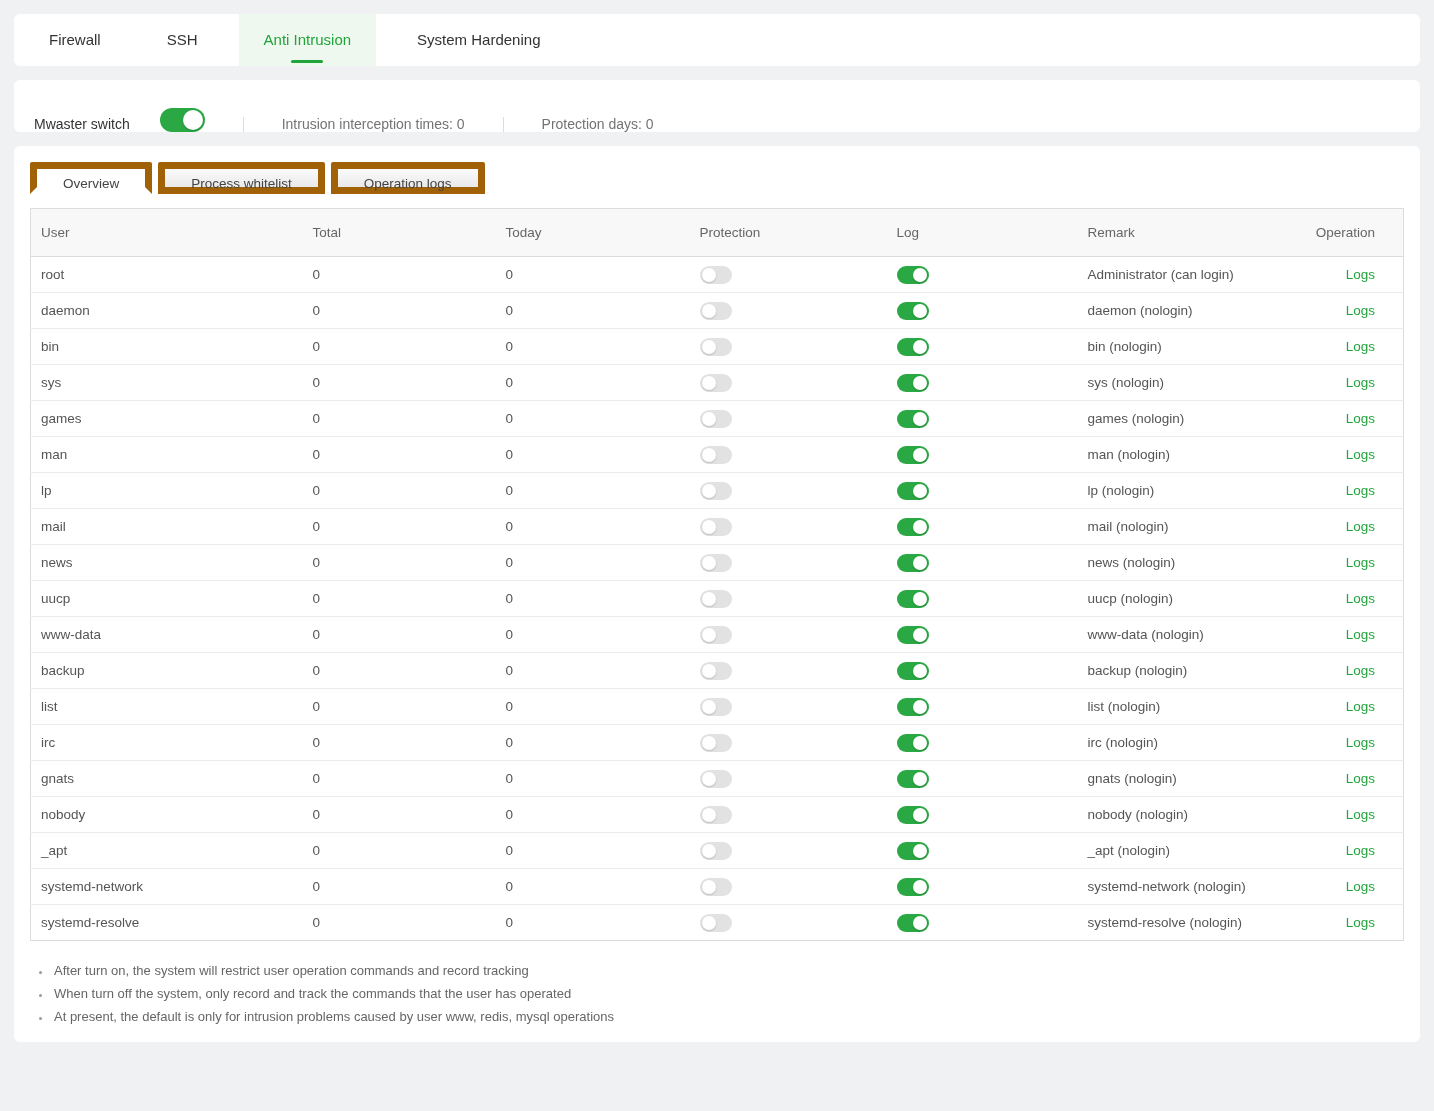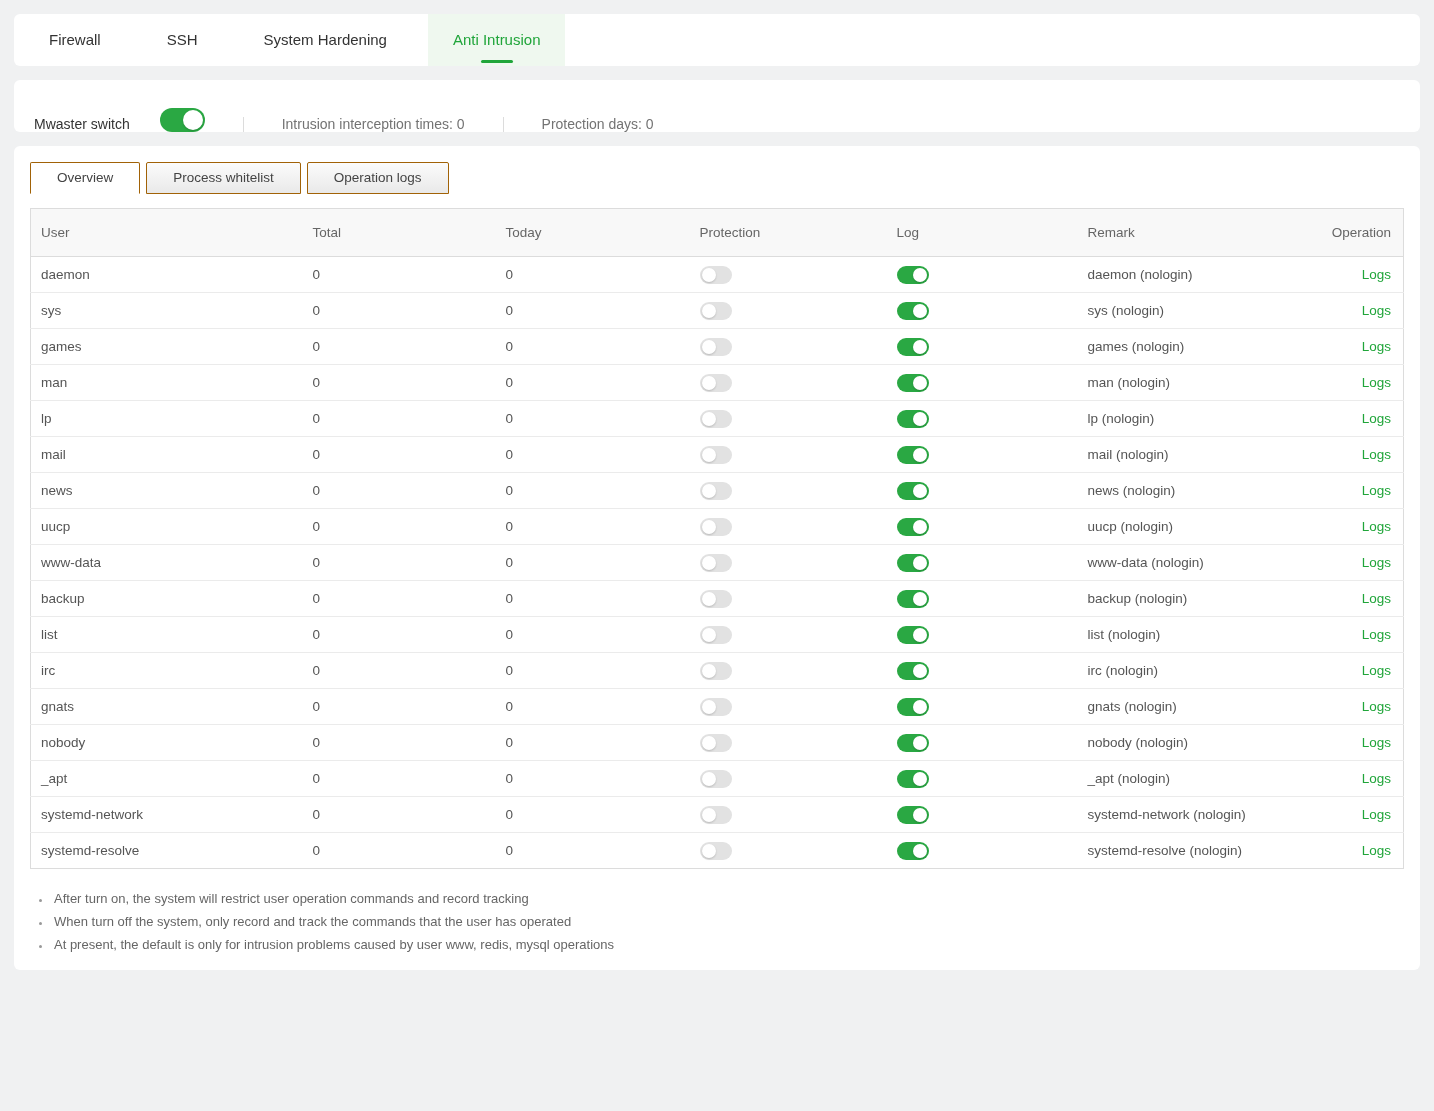--- a/index.html
+++ b/index.html
@@ -93,21 +93,21 @@
   .content { padding: 16px 16px 14px 16px; }
 
   .subtabs { display: flex; margin-bottom: 14px; }
   .subtab {
     height: 32px;
     line-height: 30px;
     padding: 0 26px;
     margin-right: 6px;
     font-size: 13.5px;
     color: #444;
-    border: 1px solid #a16207;
+    border: 7px solid #a16207;
     border-radius: 2px 2px 0 0;
     background: linear-gradient(180deg, #fbfbfb, #e9e9e9);
     cursor: pointer;
     white-space: nowrap;
   }
   .subtab.active {
     background: #ffffff;
     border-bottom-color: transparent;
   }
 
@@ -130,45 +130,45 @@
     border-bottom: 1px solid #dcdcdc;
   }
   table.users td {
     height: 36px;
     padding: 0 0 0 10px;
     border-bottom: 1px solid #ebebeb;
   }
   table.users tr:last-child td { border-bottom: none; }
   table.users th.op, table.users td.op {
     text-align: right;
-    padding-right: 12px;
+    padding-right: 28px;
   }
   .logs-link { color: #20a53a; cursor: pointer; }
 
   
   .notes {
     margin: 18px 0 0 22px;
     list-style: disc;
     color: #666;
     font-size: 13px;
   }
   .notes li { line-height: 23px; padding-left: 2px; }
   .notes li::marker { color: #999; font-size: 11px; }
 </style>
 </head>
 <body>
 
 <div class="card tabbar">
   <div class="tab">Firewall</div>
   <div class="tab">SSH</div>
-  <div class="tab">System Hardening</div>
   <div class="tab active">
     <span>Anti Intrusion</span>
     <span class="tab-indicator"></span>
   </div>
+  <div class="tab">System Hardening</div>
 </div>
 
 <div class="card toolbar">
   <span class="toolbar-label">Mwaster switch</span>
   <span class="toggle big on">
     <span class="knob"></span>
   </span>
   <span class="v-divider"></span>
   <span class="stat">Intrusion interception times: 0</span>
   <span class="v-divider"></span>
@@ -199,34 +199,72 @@
         <th>Total</th>
         <th>Today</th>
         <th>Protection</th>
         <th>Log</th>
         <th>Remark</th>
         <th class="op">Operation</th>
       </tr>
     </thead>
     <tbody>
         <tr>
+      <td>root</td>
+      <td>0</td>
+      <td>0</td>
+      <td>
+        <span class="toggle off">
+          <span class="knob"></span>
+        </span>
+      </td>
+      <td>
+        <span class="toggle on">
+          <span class="knob"></span>
+        </span>
+      </td>
+      <td>Administrator (can login)</td>
+      <td class="op">
+        <span class="logs-link">Logs</span>
+      </td>
+    </tr>
+        <tr>
       <td>daemon</td>
       <td>0</td>
       <td>0</td>
       <td>
         <span class="toggle off">
           <span class="knob"></span>
         </span>
       </td>
       <td>
         <span class="toggle on">
           <span class="knob"></span>
         </span>
       </td>
       <td>daemon (nologin)</td>
+      <td class="op">
+        <span class="logs-link">Logs</span>
+      </td>
+    </tr>
+        <tr>
+      <td>bin</td>
+      <td>0</td>
+      <td>0</td>
+      <td>
+        <span class="toggle off">
+          <span class="knob"></span>
+        </span>
+      </td>
+      <td>
+        <span class="toggle on">
+          <span class="knob"></span>
+        </span>
+      </td>
+      <td>bin (nologin)</td>
       <td class="op">
         <span class="logs-link">Logs</span>
       </td>
     </tr>
         <tr>
       <td>sys</td>
       <td>0</td>
       <td>0</td>
       <td>
         <span class="toggle off">

